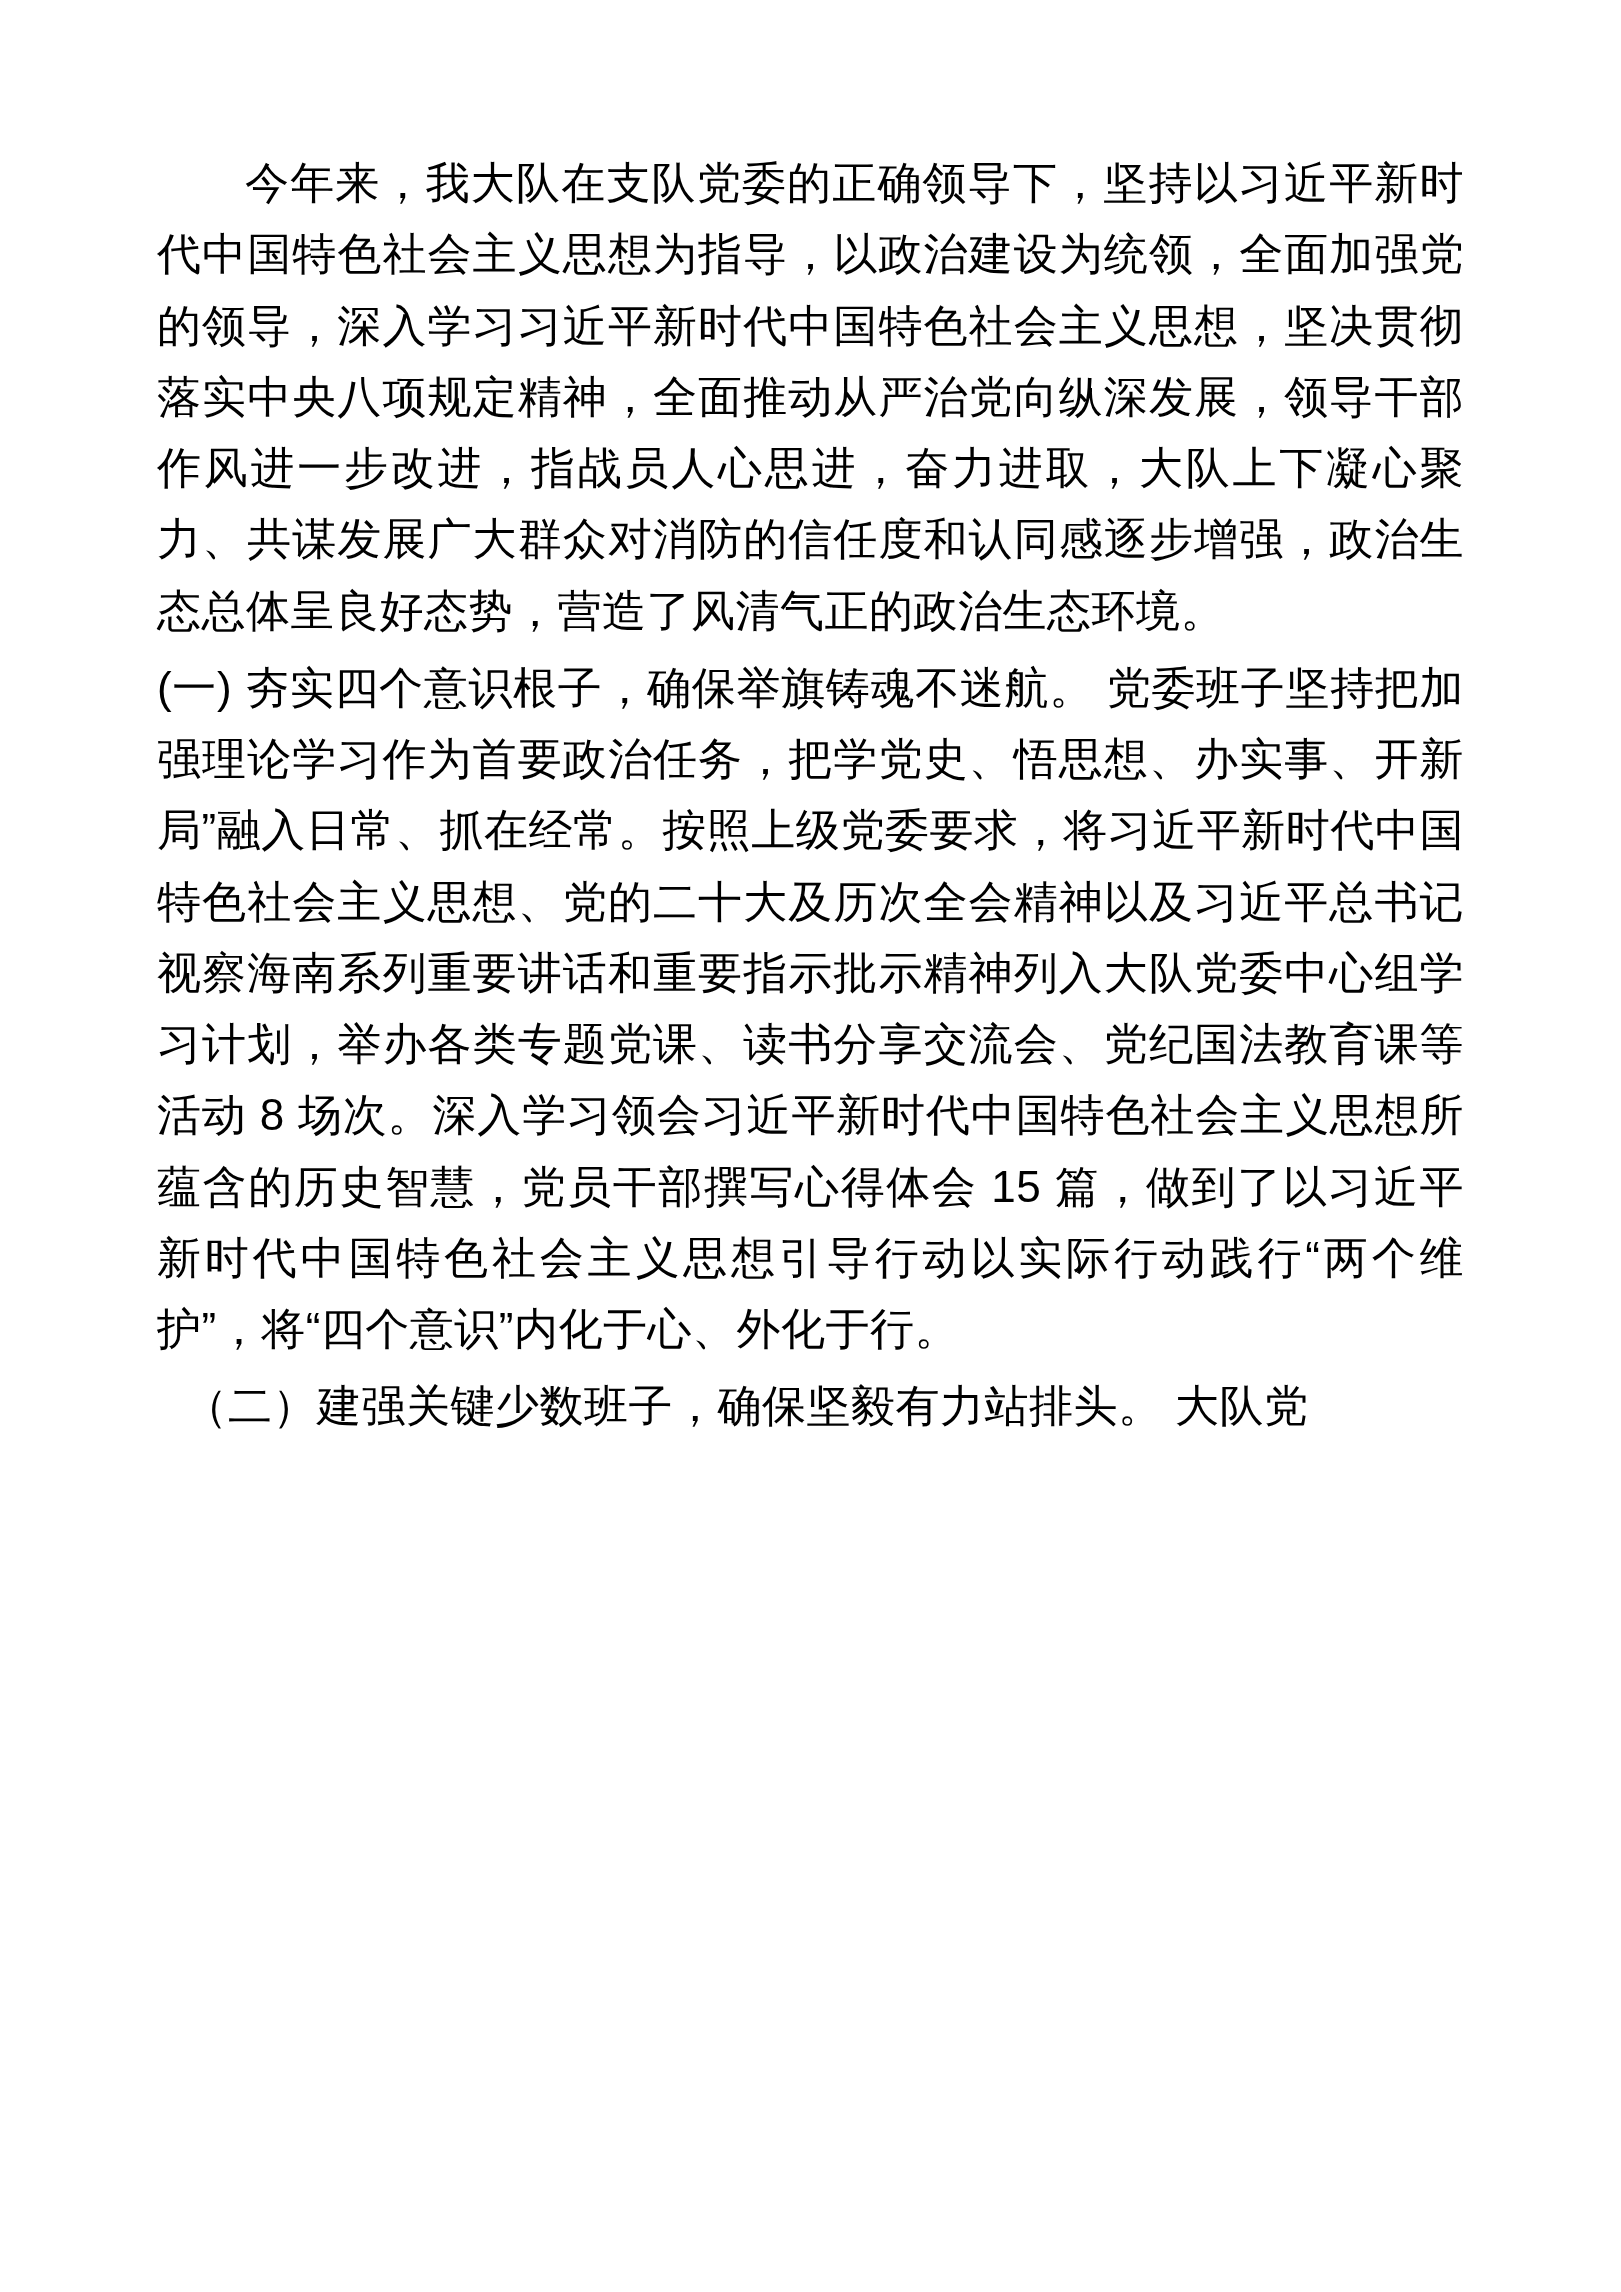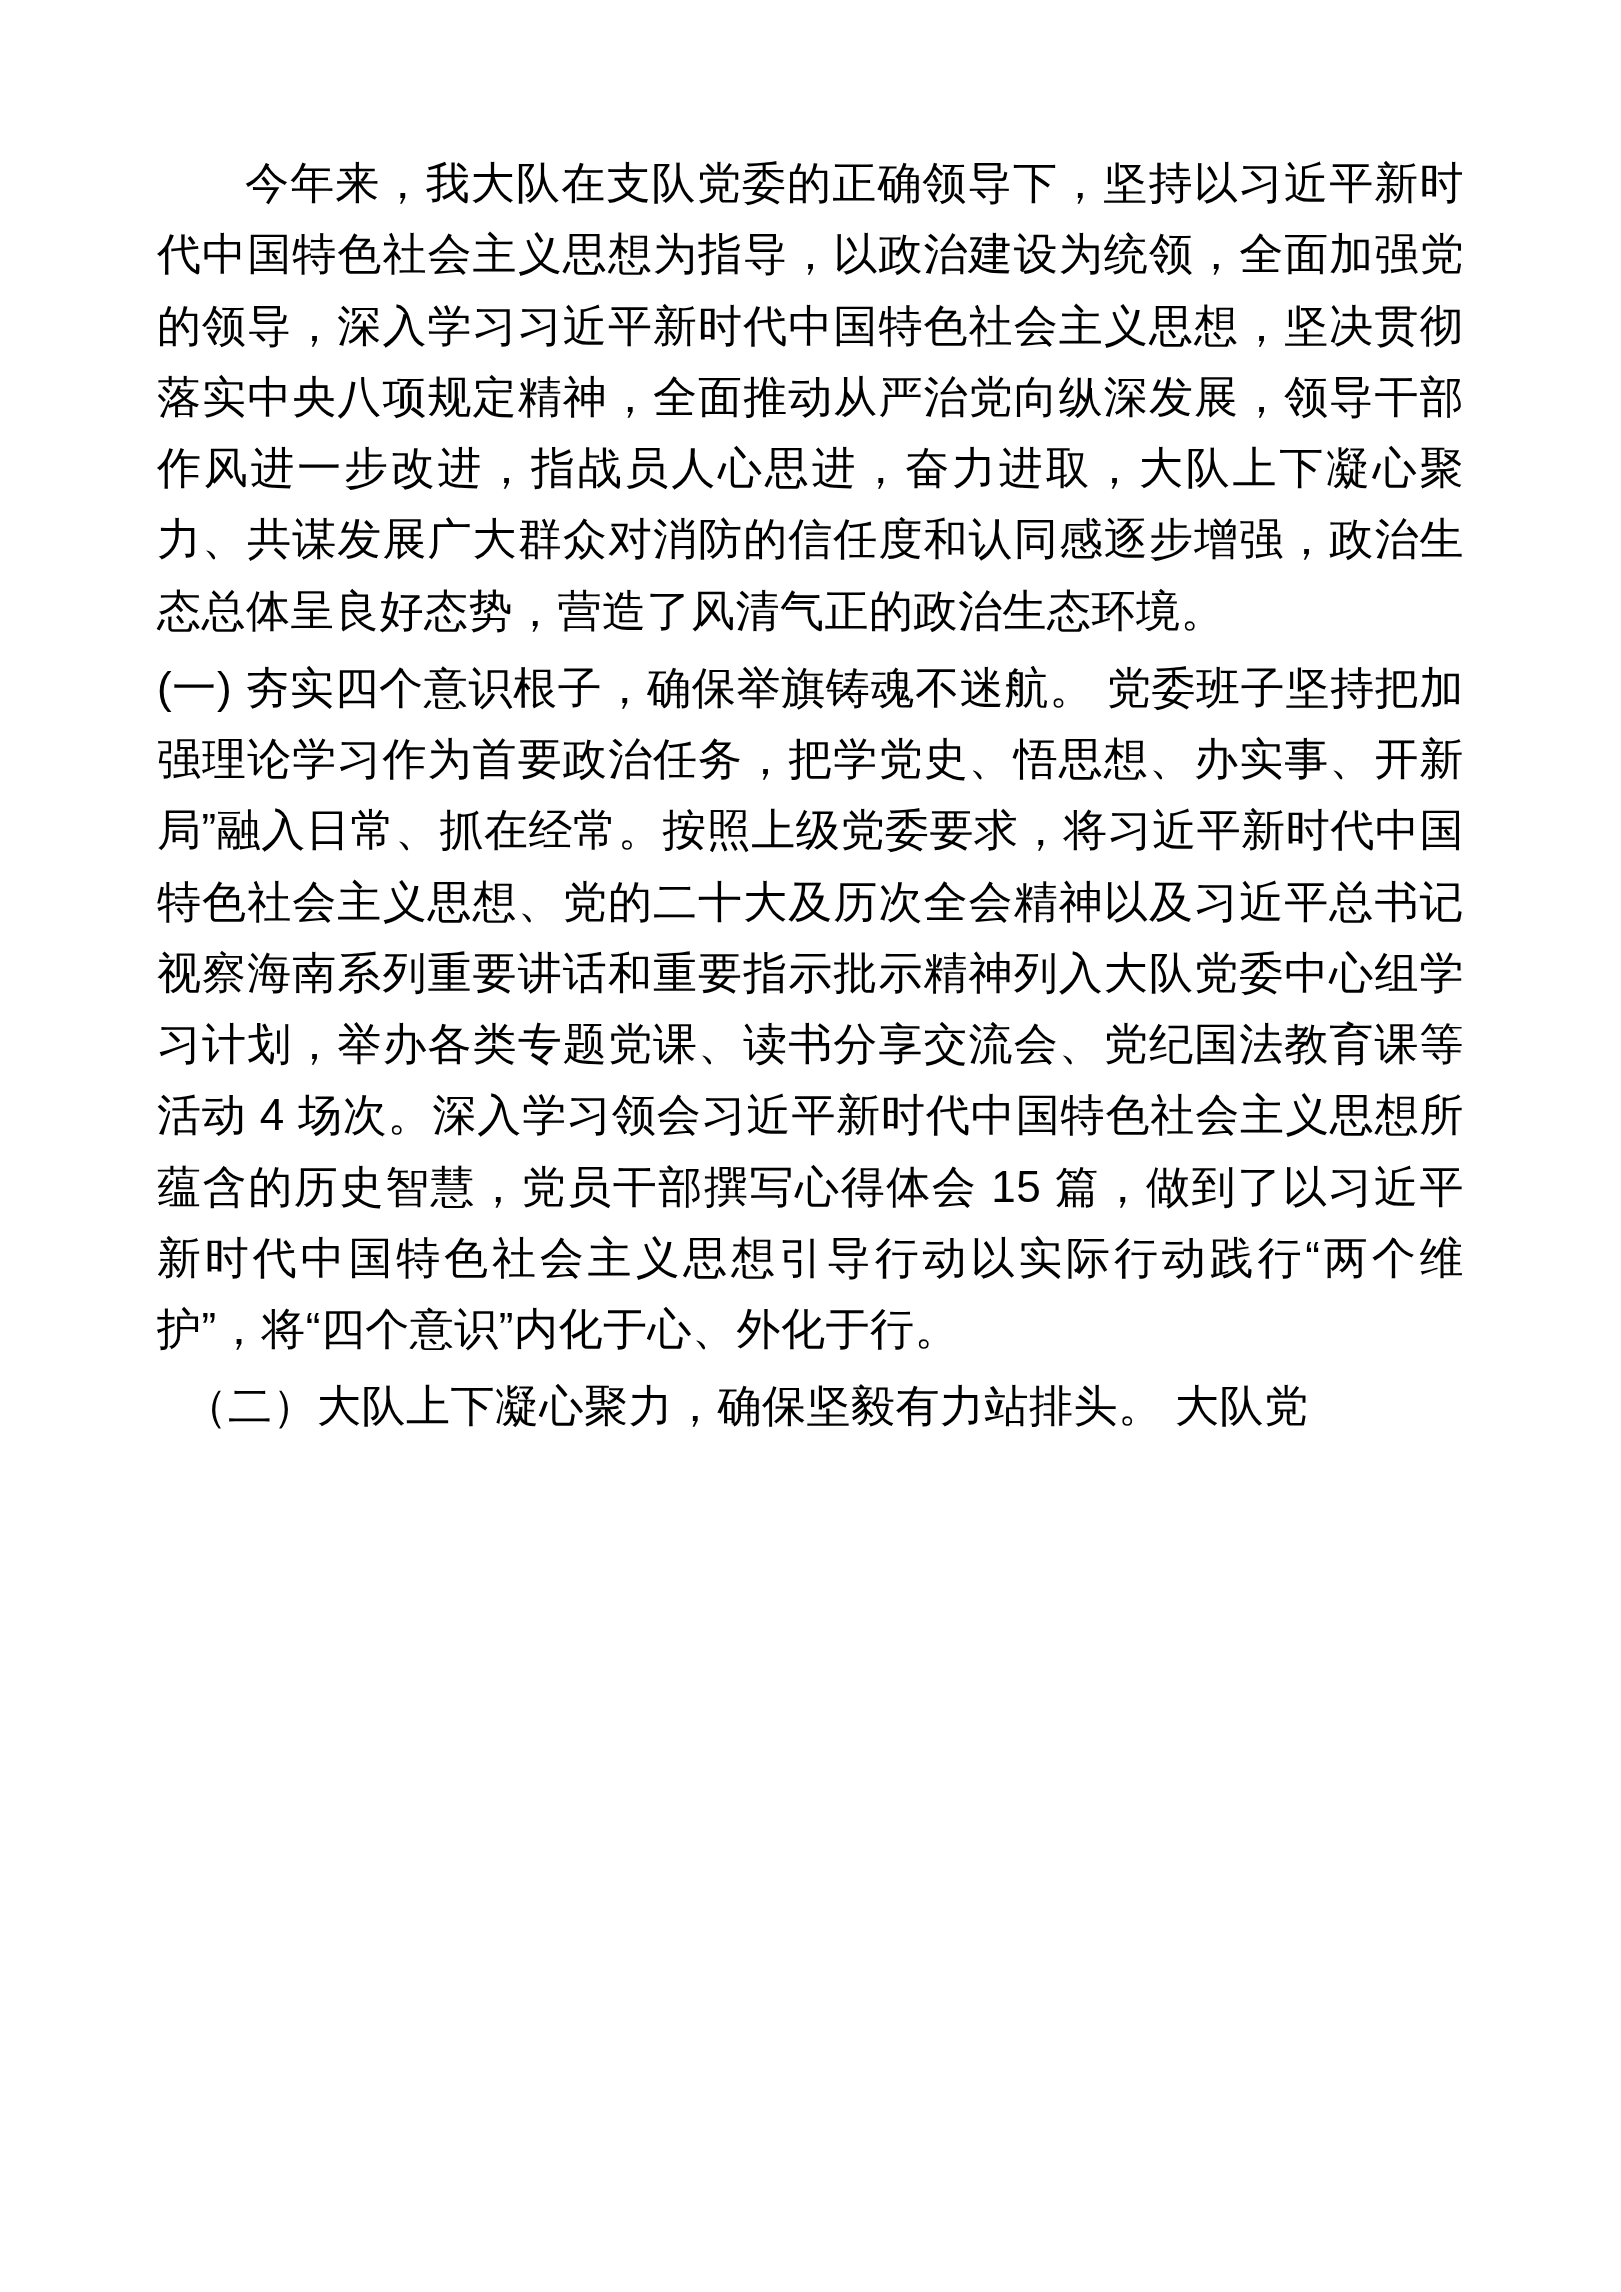--- a/index.html
+++ b/index.html
@@ -43,19 +43,19 @@
 </style>
 </head>
 <body>
 
 <div class="page">
   <div class="doc-body">
 
     <p class="para indent2">今年来，我大队在支队党委的正确领导下，坚持以习近平新时代中国特色社会主义思想为指导，以政治建设为统领，全面加强党的领导，深入学习习近平新时代中国特色社会主义思想，坚决贯彻落实中央八项规定精神，全面推动从严治党向纵深发展，领导干部作风进一步改进，指战员人心思进，奋力进取，大队上下凝心聚力、共谋发展广大群众对消防的信任度和认同感逐步增强，政治生态总体呈良好态势，营造了风清气正的政治生态环境。</p>
 
 
-    <p class="para">(一) 夯实四个意识根子，确保举旗铸魂不迷航。 党委班子坚持把加强理论学习作为首要政治任务，把学党史、悟思想、办实事、开新局”融入日常、抓在经常。按照上级党委要求，将习近平新时代中国特色社会主义思想、党的二十大及历次全会精神以及习近平总书记视察海南系列重要讲话和重要指示批示精神列入大队党委中心组学习计划，举办各类专题党课、读书分享交流会、党纪国法教育课等活动 4 场次。深入学习领会习近平新时代中国特色社会主义思想所蕴含的历史智慧，党员干部撰写心得体会 15 篇，做到了以习近平新时代中国特色社会主义思想引导行动以实际行动践行“两个维护”，将“四个意识”内化于心、外化于行。</p>
+    <p class="para">(一) 夯实四个意识根子，确保举旗铸魂不迷航。 党委班子坚持把加强理论学习作为首要政治任务，把学党史、悟思想、办实事、开新局”融入日常、抓在经常。按照上级党委要求，将习近平新时代中国特色社会主义思想、党的二十大及历次全会精神以及习近平总书记视察海南系列重要讲话和重要指示批示精神列入大队党委中心组学习计划，举办各类专题党课、读书分享交流会、党纪国法教育课等活动 8 场次。深入学习领会习近平新时代中国特色社会主义思想所蕴含的历史智慧，党员干部撰写心得体会 15 篇，做到了以习近平新时代中国特色社会主义思想引导行动以实际行动践行“两个维护”，将“四个意识”内化于心、外化于行。</p>
 
-    <p class="para indent-small">（二）大队上下凝心聚力，确保坚毅有力站排头。 大队党</p>
+    <p class="para indent-small">（二）建强关键少数班子，确保坚毅有力站排头。 大队党</p>
 
   </div>
 </div>
 
 
 </body></html>

